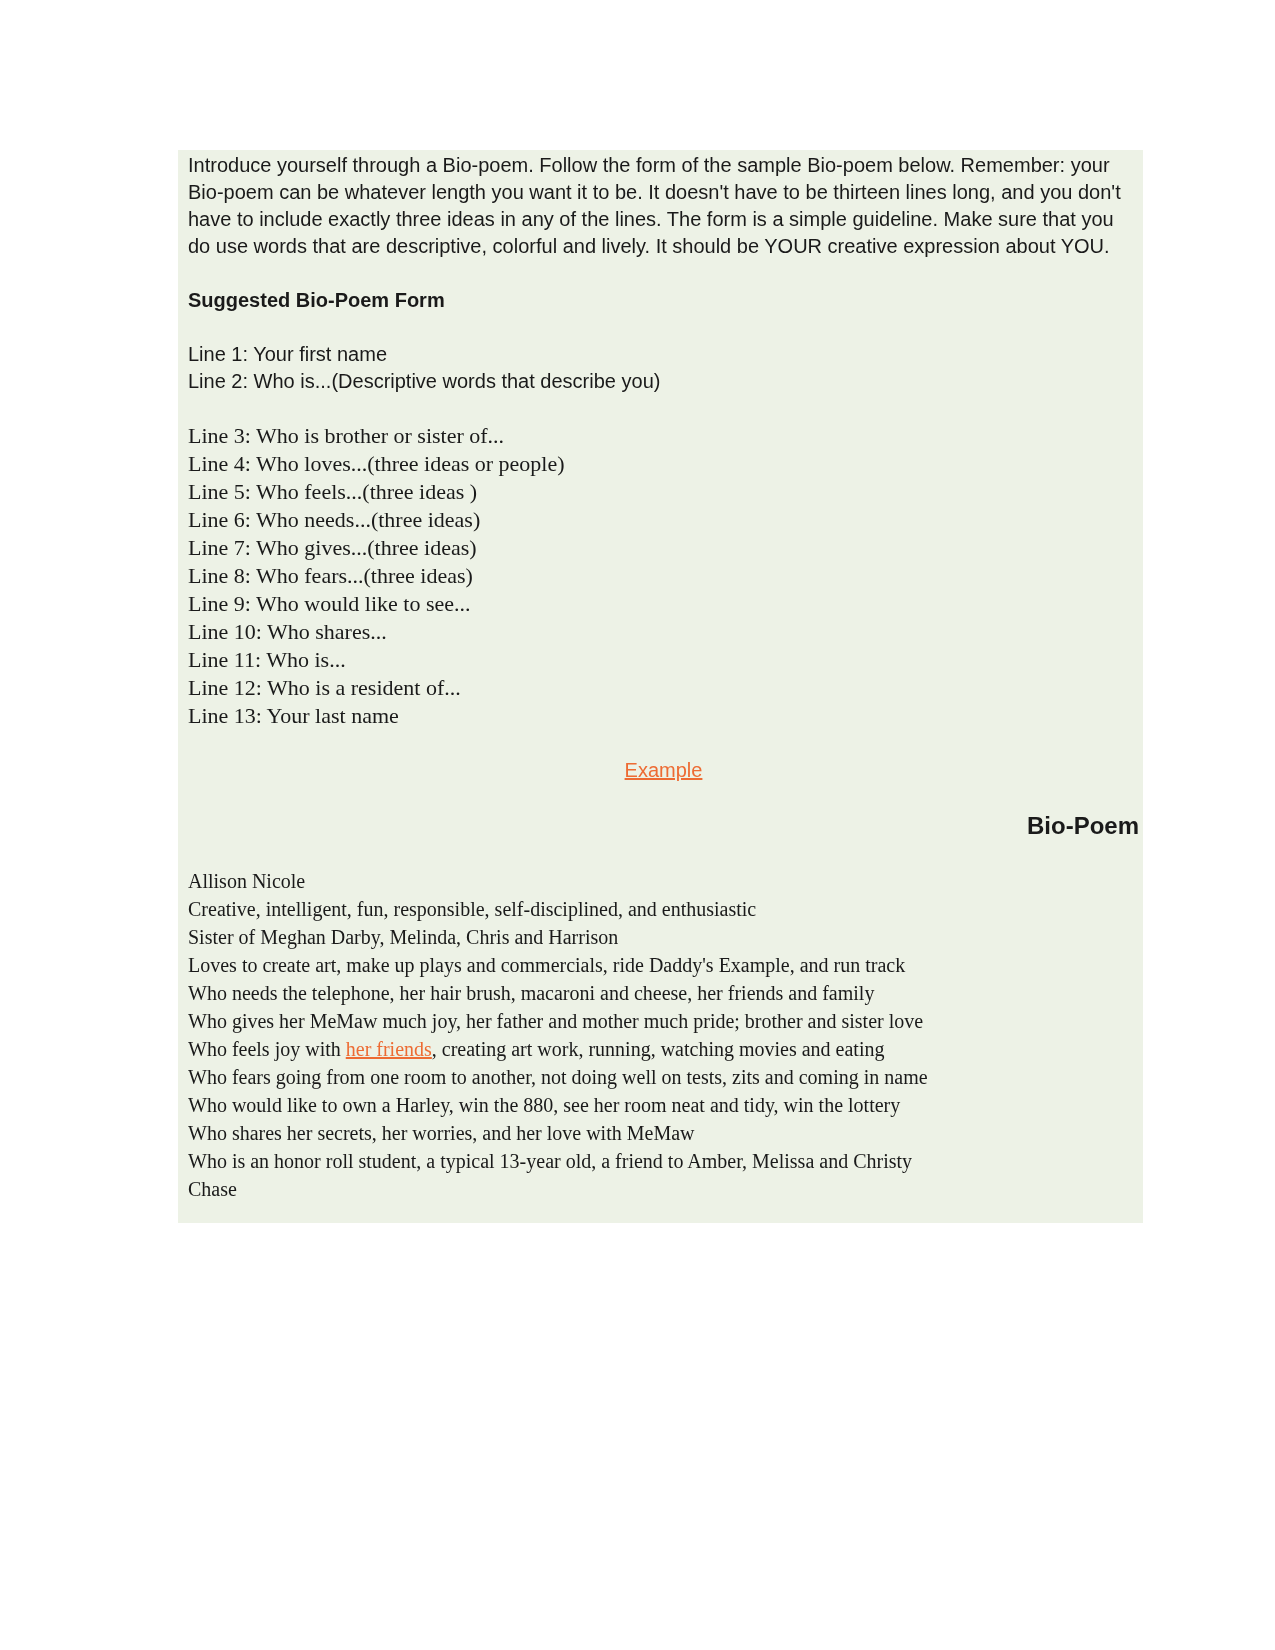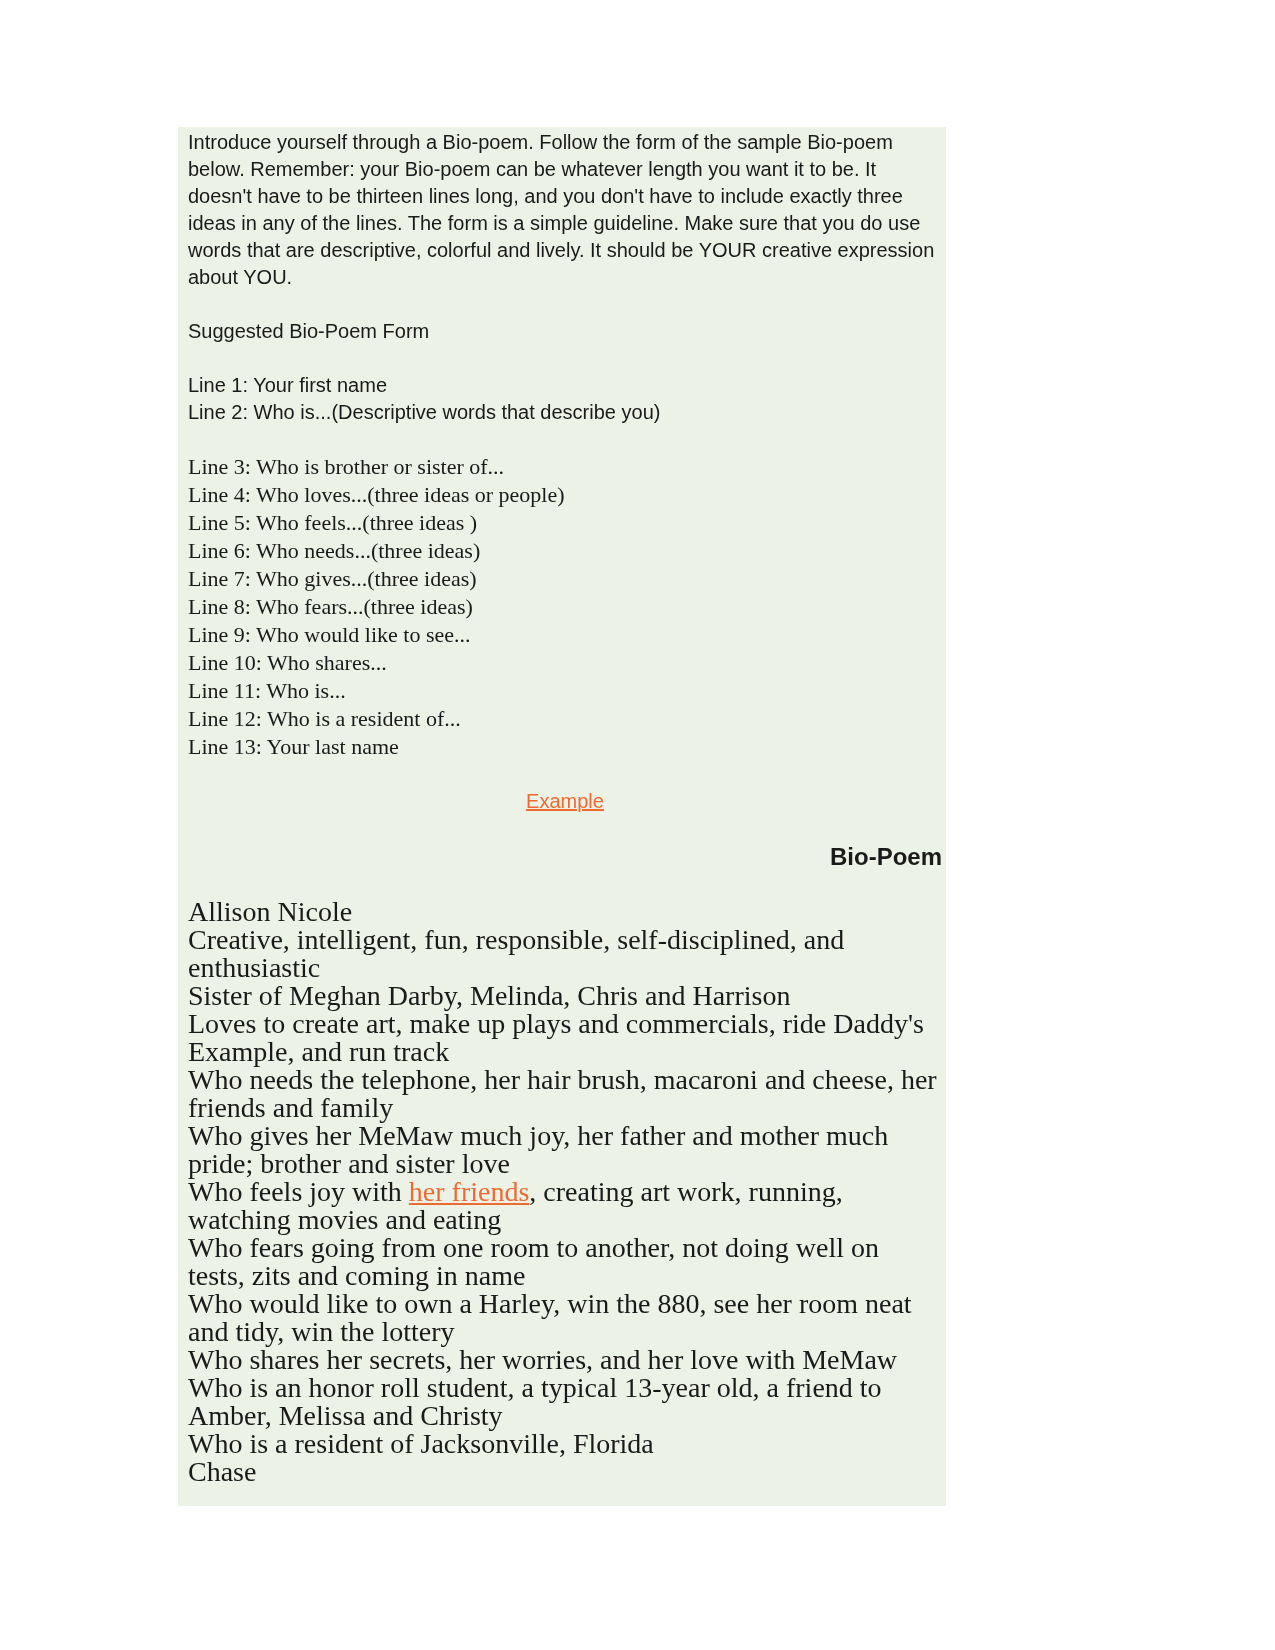--- a/index.html
+++ b/index.html
@@ -10,29 +10,29 @@
   *{box-sizing:border-box;}
   html,body{margin:0;padding:0;}
   body{
     width:1275px;height:1650px;
     background:#ffffff;
     font-family:"Liberation Sans", sans-serif;
     color:var(--text);
   }
   .sheet{position:relative;width:1275px;height:1650px;background:#ffffff;overflow:hidden;}
   .content{
-    position:absolute;left:178px;top:127px;width:768px;
+    position:absolute;left:178px;top:150px;width:965px;
     background:var(--highlight-bg);
     padding:2px 4px 20px 10px;
   }
   .intro{
     font-size:20px;line-height:27px;margin:0;
   }
   .form-heading{
-    font-size:20px;line-height:27px;font-weight:normal;margin:27px 0;
+    font-size:20px;line-height:27px;font-weight:bold;margin:27px 0;
   }
   .sans-line{
     font-size:20px;line-height:27px;
   }
   .serif-block{
     margin:27px 0 0 0;
     font-family:"Liberation Serif", serif;
   }
   .serif-line{
     font-size:22px;line-height:28px;
@@ -41,21 +41,21 @@
   a.example-link{
     color:var(--link-orange);
     text-decoration:underline;
     cursor:pointer;
   }
   .poem-heading{
     font-size:24px;line-height:29px;font-weight:bold;margin:27px 0;text-align:right;
   }
   .poem{
     font-family:"Liberation Serif", serif;
-    font-size:28px;line-height:28px;
+    font-size:20px;line-height:28px;
     margin:27px 0 0 0;
   }
   a.inline-link{
     color:var(--link-orange);
     cursor:pointer;
   }
 </style>
 </head>
 <body>
 
@@ -96,18 +96,17 @@
       <div class="poem-line">Creative, intelligent, fun, responsible, self-disciplined, and enthusiastic</div>
       <div class="poem-line">Sister of Meghan Darby, Melinda, Chris and Harrison</div>
       <div class="poem-line">Loves to create art, make up plays and commercials, ride Daddy's Example, and run track</div>
       <div class="poem-line">Who needs the telephone, her hair brush, macaroni and cheese, her friends and family</div>
       <div class="poem-line">Who gives her MeMaw much joy, her father and mother much pride; brother and sister love</div>
       <div class="poem-line"><span>Who feels joy with </span><a class="inline-link" href="#">her friends</a><span>, creating art work, running, watching movies and eating</span></div>
       <div class="poem-line">Who fears going from one room to another, not doing well on tests, zits and coming in name</div>
       <div class="poem-line">Who would like to own a Harley, win the 880, see her room neat and tidy, win the lottery</div>
       <div class="poem-line">Who shares her secrets, her worries, and her love with MeMaw</div>
       <div class="poem-line">Who is an honor roll student, a typical 13-year old, a friend to Amber, Melissa and Christy</div>
-      <div class="poem-line">Who is a resident of Jacksonville, Florida</div>
       <div class="poem-line">Chase</div>
     </div>
 
   </div>
 </div>
 
 </body></html>

